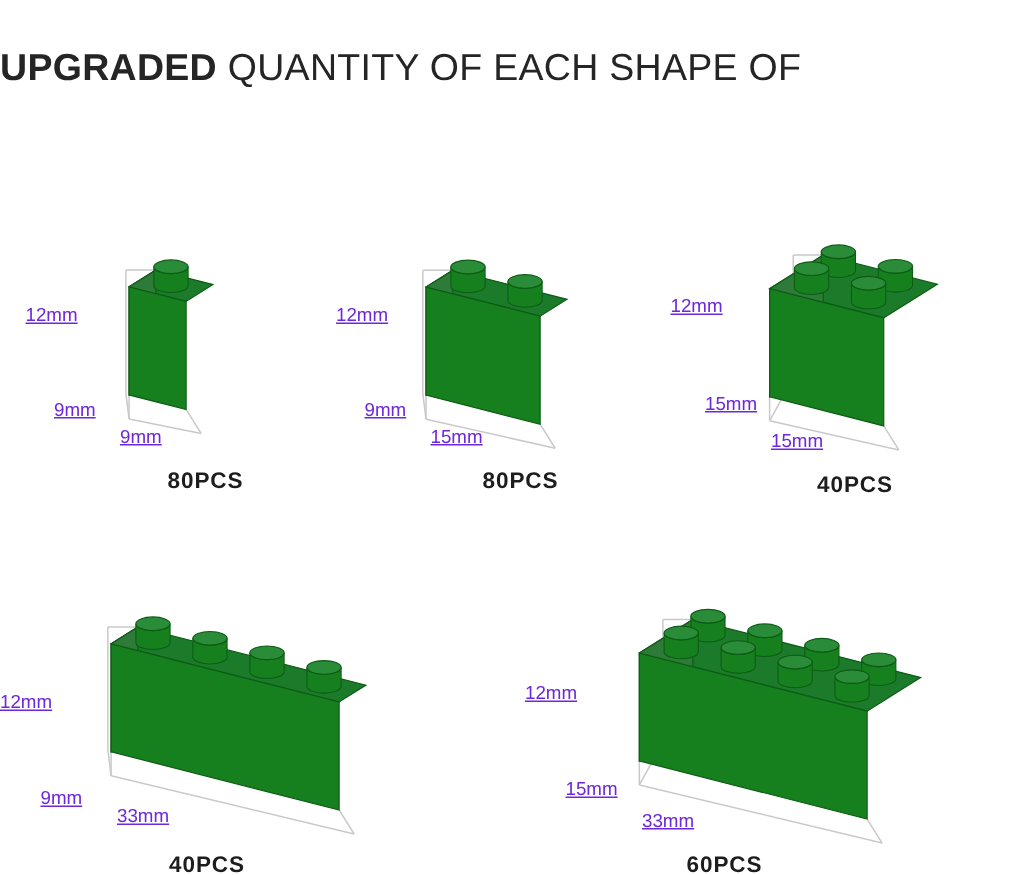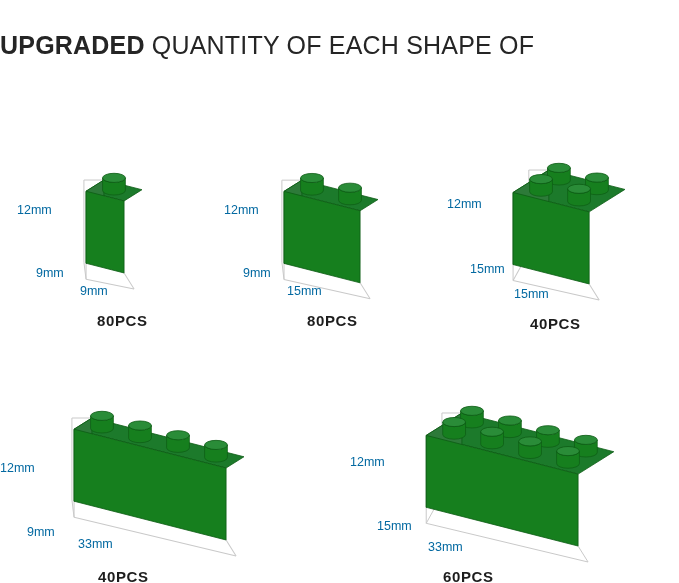--- a/index.html
+++ b/index.html
@@ -26,27 +26,28 @@
   .stage{position:absolute;left:0;top:0;width:679px;height:583px;}
   .brick-cell{position:absolute;}
   .brick-cell svg{display:block;overflow:visible;}
   .pcs{
     position:absolute;
     font-size:15px;
     font-weight:bold;
     letter-spacing:.6px;
     color:#1d1d1d;
     white-space:nowrap;
-    text-align:left;
+    text-align:center;
   }
   .dimlabel{
     position:absolute;
     font-size:12.5px;
-    color:#0369a1;
+    color:#6d28d9;
     white-space:nowrap;
+    text-decoration:underline;
   }
 </style>
 </head>
 <body>
 
 <div class="title">
   <span class="line"><span class="up">UPGRADED</span><span> QUANTITY OF EACH SHAPE OF</span></span>
 </div>
 
 <div class="stage" id="stage">

